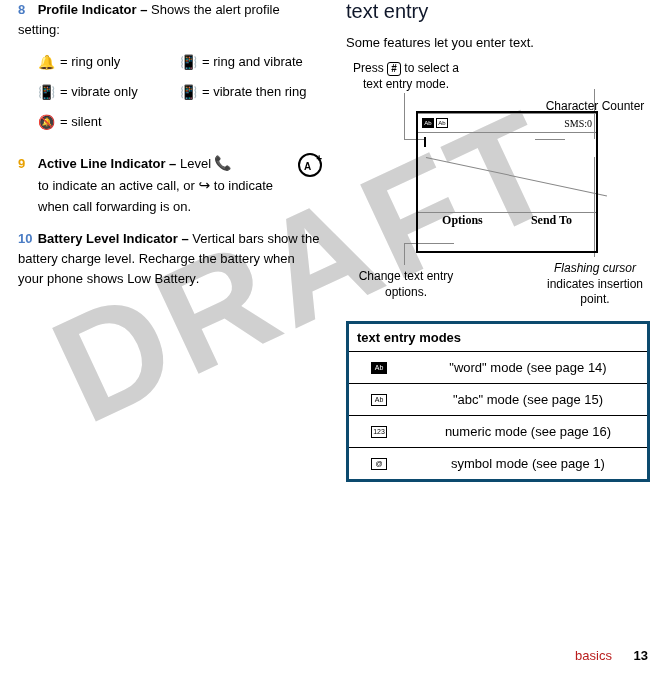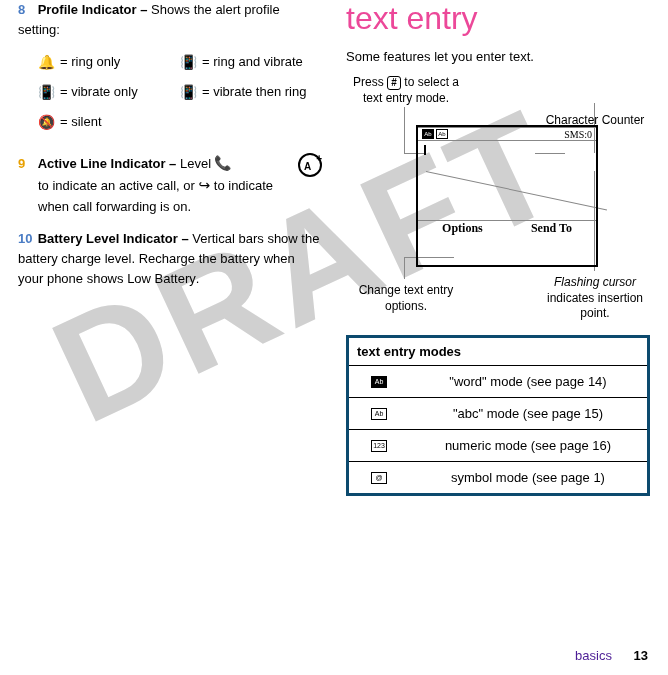--- a/index.html
+++ b/index.html
@@ -36,57 +36,57 @@
     .col-left { padding-top: 0; }
     .col-right { padding-top: 0; }
     .item-num { color: #4a7cc4; font-weight: bold; display: inline-block; width: 16px; }
     .item-num-o { color: #e8a000; font-weight: bold; display: inline-block; width: 16px; }
     .item-title { font-weight: bold; }
     .para { line-height: 1.55; margin-bottom: 12px; }
     .icon-grid { display: flex; flex-wrap: wrap; padding-left: 20px; margin-bottom: 12px; }
     .icon-cell { width: 50%; display: flex; gap: 6px; align-items: flex-start; line-height: 1.55; margin-bottom: 8px; }
     .glyph { font-size: 14px; width: 16px; text-align: center; }
     .cond { font-family: 'Arial Narrow', Arial, sans-serif; font-stretch: condensed; }
-    h2.text-entry { color: #ec4899; font-size: 32px; font-weight: normal; margin-bottom: 10px; }
+    h2.text-entry { color: #0f172a; font-size: 20px; font-weight: normal; margin-bottom: 10px; }
     .sub { margin-bottom: 8px; line-height: 1.55; }
     .diagram { position: relative; height: 260px; }
     .screen {
       position: absolute;
       left: 70px; top: 50px;
       width: 182px; height: 142px;
       border: 2px solid #000;
     }
     .screen-top { display:flex; align-items:center; justify-content:center; height:24px; position:relative; }
     .screen-title { font-family: 'Arial Narrow', Arial; font-weight: bold; font-size: 13px; }
     .bars { position:absolute; left:4px; top:7px; width:14px; height:12px; }
     .battery { position:absolute; right:4px; top:6px; width:16px; height:10px; border:1.5px solid #000; }
     .battery:after { content:''; position:absolute; right:-4px; top:2px; width:2px; height:4px; background:#000; }
     .edge { position:absolute; left:4px; top:14px; font-size:6px; letter-spacing:-0.5px; }
-    .mode-row { height:14px; border-top:1px solid #888; border-bottom:1px solid #888; display:flex; align-items:center; padding:0 4px; font-size:9px; justify-content:space-between; }
+    .mode-row { height:20px; border-top:1px solid #888; border-bottom:1px solid #888; display:flex; align-items:center; padding:0 4px; font-size:9px; justify-content:space-between; }
     .mode-icons { display:flex; gap:2px; }
     .small-box { width:12px; height:10px; border:1px solid #000; font-size:6px; display:flex; align-items:center; justify-content:center; }
     .small-box.filled { background:#000; color:#fff; }
     .sms { font-family:'Arial Narrow'; font-size:10px; }
     .text-area { height: 79px; position:relative; }
     .bottom-row { height:16px; border-top:1px solid #888; display:flex; justify-content:space-around; align-items:center; font-family:'Arial Narrow'; font-weight:bold; font-size:12px; }
     .ann { position:absolute; font-size:12px; line-height:1.3; text-align:center; }
     .line { position:absolute; background:#888; }
     .circle-icon { display:inline-block; width:24px; height:24px; border:2px solid #000; border-radius:50%; position:relative; vertical-align:middle; float:right; margin-left:6px; }
     .circle-icon:before { content:'+'; position:absolute; top:-4px; right:-2px; font-size:10px; font-weight:bold; }
     .circle-icon .inner { position:absolute; left:4px; top:4px; font-size:10px; font-weight:bold; }
     .table-wrap { border:3px solid #0c4a6e; }
     .table-head { font-weight:bold; padding:6px 8px; border-bottom:1px solid #000; }
     .trow { display:flex; border-bottom:1px solid #000; }
     .trow:last-child { border-bottom:none; }
     .tcell1 { width:60px; display:flex; align-items:center; justify-content:center; padding:8px 4px; }
     .tcell2 { flex:1; padding:8px 4px; text-align:center; }
     .mode-box { width:16px; height:12px; border:1px solid #000; font-size:7px; display:flex; align-items:center; justify-content:center; }
     .mode-box.filled { background:#000; color:#fff; }
     .footer { position:absolute; bottom:12px; right:20px; font-size:13px; }
-    .footer .section { color:#4c1d95; margin-right:18px; }
+    .footer .section { color:#b91c1c; margin-right:18px; }
     .footer .pnum { font-weight:bold; font-size:13px; }
     .key-box { display:inline-block; border:1.5px solid #000; border-radius:3px; width:14px; height:14px; font-size:10px; text-align:center; line-height:12px; font-weight:bold; }
     .cursor-spot { position:absolute; left:6px; top:4px; width:2px; height:10px; background:#000; }
     .signal-bars { display:inline-block; }
     .signal-bars span { display:inline-block; width:2px; background:#000; margin-right:1px; }
   </style>
 </head>
 <body>
 
 <div class="watermark">DRAFT</div>

